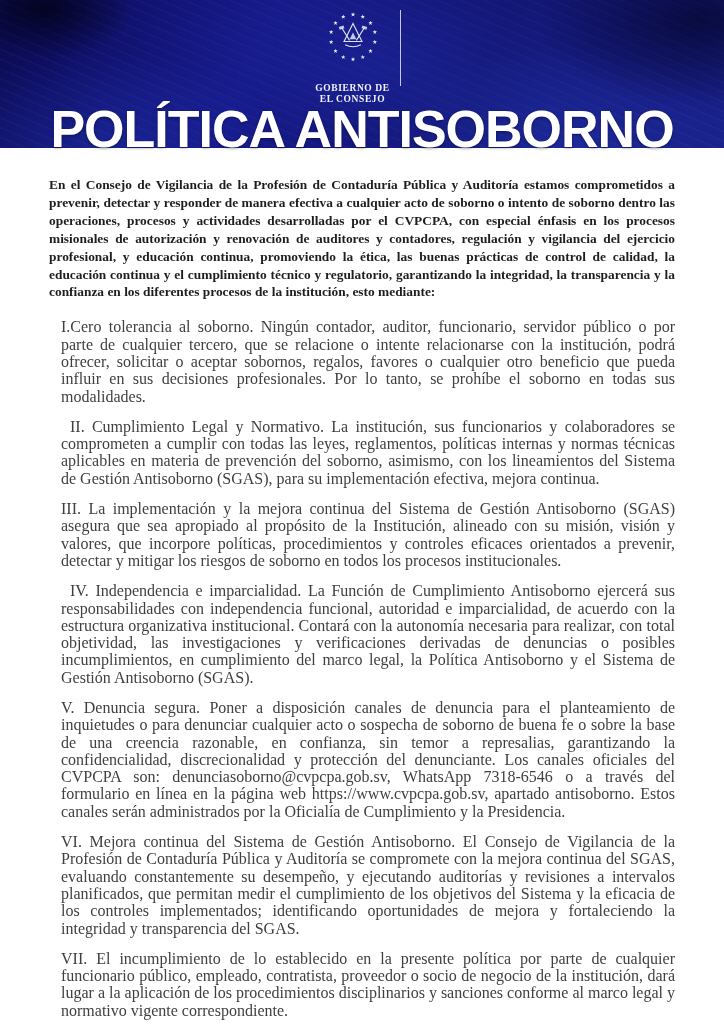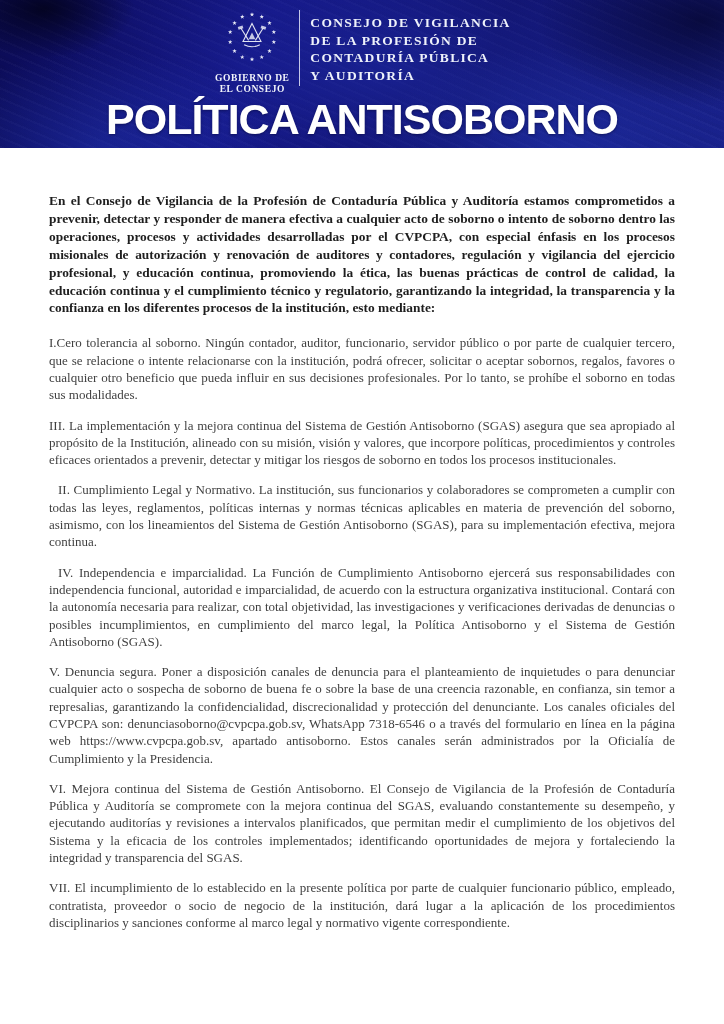--- a/index.html
+++ b/index.html
@@ -19,45 +19,45 @@
       radial-gradient(240px 130px at 14% 100%, rgba(40,66,200,.38), rgba(40,66,200,0) 75%),
       radial-gradient(260px 140px at 78% 102%, rgba(44,72,212,.34), rgba(44,72,212,0) 75%),
       radial-gradient(430px 210px at 54% 46%, rgba(32,46,172,.55), rgba(32,46,172,0) 80%),
       repeating-linear-gradient(23deg, rgba(255,255,255,.025) 0 2px, rgba(0,0,30,.04) 2px 5px, transparent 5px 9px),
       linear-gradient(115deg,#0b0b54 0%,#131380 35%,#0e0e62 65%,#182089 100%);
   }
   .brand{display:flex;align-items:flex-start;margin-top:9px;}
   .logo-block{display:flex;flex-direction:column;align-items:center;width:78px;}
   .emblem{width:56px;height:56px;display:block;}
   .gov-caption{
-    margin-top:8px;color:#f2f4fb;text-align:center;
+    margin-top:18px;color:#f2f4fb;text-align:center;
     font-size:9.5px;line-height:10.5px;letter-spacing:.6px;font-weight:bold;
   }
   .gov-caption span{display:block;}
   .divider{width:1px;height:76px;background:rgba(240,243,255,.8);margin:1px 10px 0 8px;}
   .org-name{
     color:#eef1fa;font-size:13.5px;line-height:17.5px;letter-spacing:1.3px;
     padding-top:5px;font-weight:bold;
   }
   .title{
     margin:3px 0 0 0;color:#ffffff;
     font-family:"Liberation Sans", sans-serif;font-weight:bold;
-    font-size:43px;line-height:44px;letter-spacing:-1px;
+    font-size:52px;line-height:44px;letter-spacing:-1px;
     text-shadow:0 1px 3px rgba(0,0,30,.45);
   }
 
   
-  .content{padding:44px 49px 0 49px;}
+  .content{padding:28px 49px 0 49px;}
   .intro{
     margin:0 0 17px 0;color:#1e1e1e;font-weight:bold;
     font-size:13.4px;line-height:17.9px;text-align:justify;
   }
   .item{
-    margin:0 0 13px 0;color:#3f3f3f;
-    font-size:13px;line-height:17.3px;text-align:justify;
+    margin:0 0 13px 12px;color:#3f3f3f;
+    font-size:16px;line-height:17.3px;text-align:justify;
   }
   .item.ind{text-indent:9px;}
   .doclink{color:#3f3f3f;cursor:pointer;}
 </style>
 </head>
 <body>
 
 <div class="page">
 
   <header class="banner">
@@ -99,37 +99,31 @@
           </g>
         </svg>
         <div class="gov-caption">
           <span>GOBIERNO DE</span>
           <span>EL CONSEJO</span>
         </div>
       </div>
 
       <div class="divider"></div>
 
-      <div class="org-name">
-        <div>CONSEJO DE VIGILANCIA</div>
-        <div>DE LA PROFESIÓN DE</div>
-        <div>CONTADURÍA PÚBLICA</div>
-        <div>Y AUDITORÍA</div>
-      </div>
     </div>
 
     <h1 class="title">POLÍTICA ANTISOBORNO</h1>
   </header>
 
   <main class="content">
     <p class="intro">En el Consejo de Vigilancia de la Profesión de Contaduría Pública y Auditoría estamos comprometidos a prevenir, detectar y responder de manera efectiva a cualquier acto de soborno o intento de soborno dentro las operaciones, procesos y actividades desarrolladas por el CVPCPA, con especial énfasis en los procesos misionales de autorización y renovación de auditores y contadores, regulación y vigilancia del ejercicio profesional, y educación continua, promoviendo la ética, las buenas prácticas de control de calidad, la educación continua y el cumplimiento técnico y regulatorio, garantizando la integridad, la transparencia y la confianza en los diferentes procesos de la institución, esto mediante:</p>
 
     <p class="item">I.Cero tolerancia al soborno. Ningún contador, auditor, funcionario, servidor público o por parte de cualquier tercero, que se relacione o intente relacionarse con la institución, podrá ofrecer, solicitar o aceptar sobornos, regalos, favores o cualquier otro beneficio que pueda influir en sus decisiones profesionales. Por lo tanto, se prohíbe el soborno en todas sus modalidades.</p>
+    <p class="item ind">II. Cumplimiento Legal y Normativo. La institución, sus funcionarios y colaboradores se comprometen a cumplir con todas las leyes, reglamentos, políticas internas y normas técnicas aplicables en materia de prevención del soborno, asimismo, con los lineamientos del Sistema de Gestión Antisoborno (SGAS), para su implementación efectiva, mejora continua.</p>
     <p class="item">III. La implementación y la mejora continua del Sistema de Gestión Antisoborno (SGAS) asegura que sea apropiado al propósito de la Institución, alineado con su misión, visión y valores, que incorpore políticas, procedimientos y controles eficaces orientados a prevenir, detectar y mitigar los riesgos de soborno en todos los procesos institucionales.</p>
-    <p class="item ind">II. Cumplimiento Legal y Normativo. La institución, sus funcionarios y colaboradores se comprometen a cumplir con todas las leyes, reglamentos, políticas internas y normas técnicas aplicables en materia de prevención del soborno, asimismo, con los lineamientos del Sistema de Gestión Antisoborno (SGAS), para su implementación efectiva, mejora continua.</p>
     <p class="item ind">IV. Independencia e imparcialidad. La Función de Cumplimiento Antisoborno ejercerá sus responsabilidades con independencia funcional, autoridad e imparcialidad, de acuerdo con la estructura organizativa institucional. Contará con la autonomía necesaria para realizar, con total objetividad, las investigaciones y verificaciones derivadas de denuncias o posibles incumplimientos, en cumplimiento del marco legal, la Política Antisoborno y el Sistema de Gestión Antisoborno (SGAS).</p>
 
     <p class="item"><span>V. Denuncia segura. Poner a disposición canales de denuncia para el planteamiento de inquietudes o para denunciar cualquier acto o sospecha de soborno de buena fe o sobre la base de una creencia razonable, en confianza, sin temor a represalias, garantizando la confidencialidad, discrecionalidad y protección del denunciante. Los canales oficiales del CVPCPA son: denunciasoborno@cvpcpa.gob.sv, WhatsApp 7318-6546 o a través del formulario en línea en la página web </span><a class="doclink">https://www.cvpcpa.gob.sv</a><span>, apartado antisoborno. Estos canales serán administrados por la Oficialía de Cumplimiento y la Presidencia.</span></p>
 
     <p class="item">VI. Mejora continua del Sistema de Gestión Antisoborno. El Consejo de Vigilancia de la Profesión de Contaduría Pública y Auditoría se compromete con la mejora continua del SGAS, evaluando constantemente su desempeño, y ejecutando auditorías y revisiones a intervalos planificados, que permitan medir el cumplimiento de los objetivos del Sistema y la eficacia de los controles implementados; identificando oportunidades de mejora y fortaleciendo la integridad y transparencia del SGAS.</p>
     <p class="item">VII. El incumplimiento de lo establecido en la presente política por parte de cualquier funcionario público, empleado, contratista, proveedor o socio de negocio de la institución, dará lugar a la aplicación de los procedimientos disciplinarios y sanciones conforme al marco legal y normativo vigente correspondiente.</p>
   </main>
 </div>
 
 </body></html>

